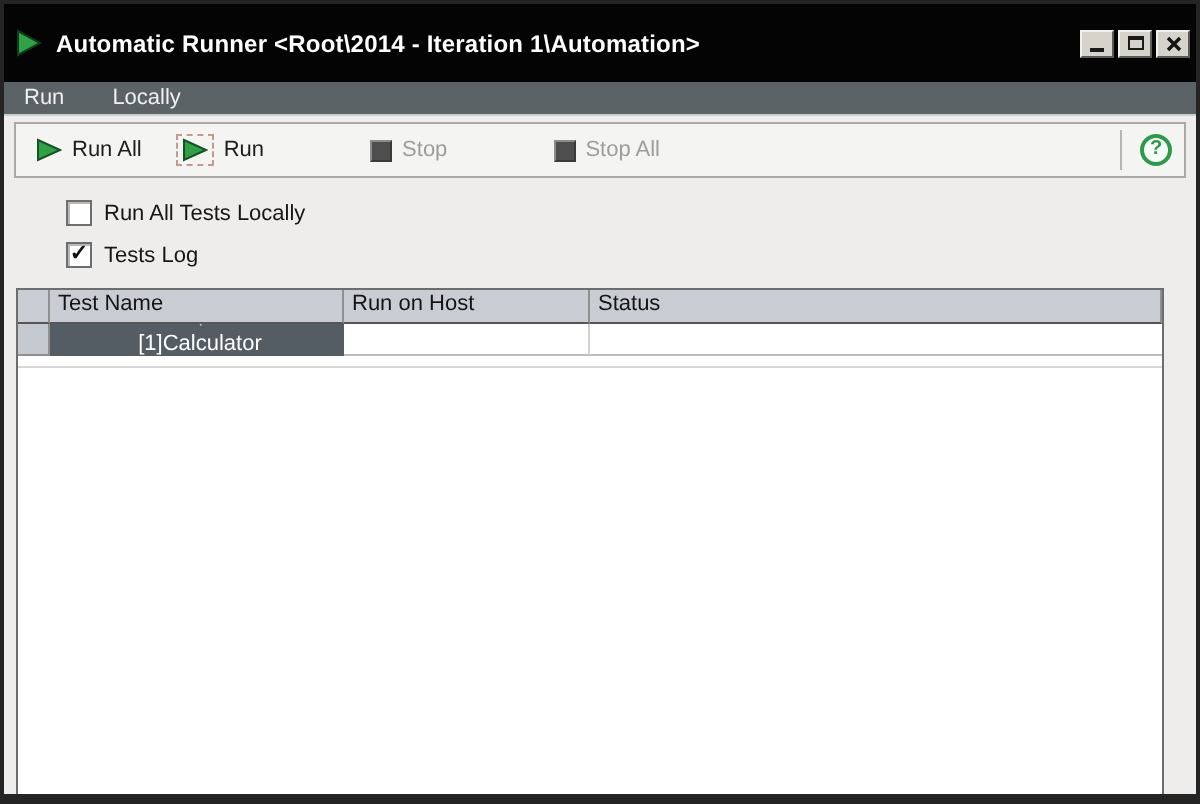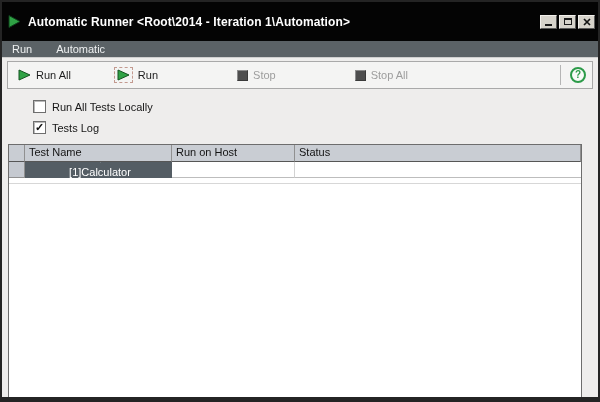--- a/index.html
+++ b/index.html
@@ -46,21 +46,20 @@
   .menu-item { color: #eef0f1; font-size: 11px; padding: 0 3px; }
 
   
   .content { padding: 3px 5px 0 5px; height: 354px; background: #eeedec; }
 
   .toolbar {
     height: 28px; background: #f4f4f3;
     border: 1px solid #a9a9a9;
     display: flex; align-items: center;
     padding: 0 6px 0 10px;
-    gap: 26px;
   }
   .tb-btn { display: flex; align-items: center; gap: 5px; margin-right: 17px; font-size: 11px; color: #1d1d1d; }
   .tb-btn.disabled { color: #9d9d9d; padding-left: 36px; }
   .play-svg { display: block; }
   .dashed-sel { border: 1px dashed #c39a90; padding: 1px 2px; display: flex; align-items: center; }
   .stop-sq {
     width: 11px; height: 11px; background: #4e4e4e;
     border: 1px solid #8b8b8b; border-right-color: #3a3a3a; border-bottom-color: #3a3a3a;
   }
   .tb-right { margin-left: auto; display: flex; align-items: center; }
@@ -126,21 +125,21 @@
       </span>
     <span class="win-btn">
       <svg width="8" height="8" viewBox="0 0 8 8">
           <path d="M1 1 L7 7 M7 1 L1 7" stroke="#141414" stroke-width="1.7"></path>
         </svg>
     </span>
   </div>
 
   <div class="menubar">
     <span class="menu-item">Run</span>
-    <span class="menu-item">Automatic</span>
+    <span class="menu-item">Locally</span>
   </div>
 
   <div class="content">
 
     <div class="toolbar">
       <span class="tb-btn">
         <svg class="play-svg" width="13" height="12" viewBox="0 0 13 12">
             <polygon points="1,1 12,6 1,11" fill="#2fa245" stroke="#155422" stroke-width="1"></polygon>
           </svg>
         <span>Run All</span>

